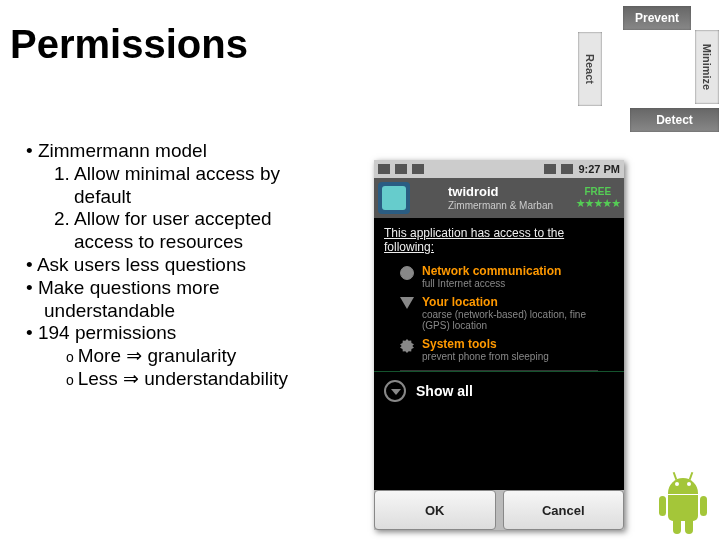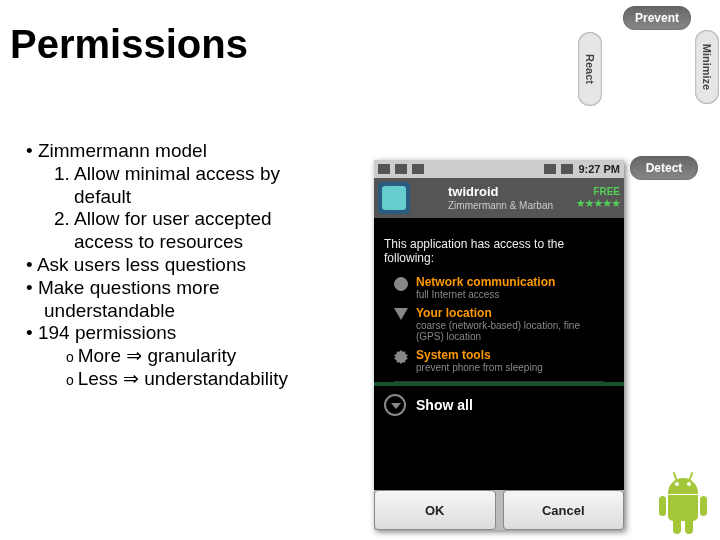--- a/index.html
+++ b/index.html
@@ -1,23 +1,23 @@
 <!DOCTYPE html>
 <html><head>
 <meta charset="utf-8">
 <style>
   * { box-sizing: border-box; margin: 0; padding: 0; }
   html, body { width: 720px; height: 540px; font-family: Arial, Helvetica, sans-serif; background:#fff; color:#000; overflow:hidden; }
   .slide { position:relative; width:720px; height:540px; }
   .title { position:absolute; left:10px; top:22px; font-size:40px; font-weight:bold; }
   
   .cycle { position:absolute; right:0px; top:6px; width:190px; height:130px; }
-  .cycle .arrow { position:absolute; background: linear-gradient(#666,#888); color:#fff; font-size:12px; font-weight:bold; display:flex; align-items:center; justify-content:center; border-radius:12px; box-shadow:inset 0 0 2px #555;}
+  .cycle .arrow { position:absolute; background: linear-gradient(#666,#888); color:#fff; font-size:12px; font-weight:bold; display:flex; align-items:center; justify-content:center; border-radius:0; box-shadow:inset 0 0 2px #555;}
   .cycle .prevent { left:93px; top:0px; width:68px; height:24px; }
-  .cycle .detect  { left:100px; top:102px; width:68px; height:24px;margin-top:48px; }
+  .cycle .detect  { left:100px; top:102px; width:89px; height:24px; }
   .cycle .react-box   { left:48px;  top:26px; width:24px; height:74px; }
   .cycle .minimize-box{ left:165px; top:24px; width:24px; height:74px; }
   .cycle .react-box span, .cycle .minimize-box span { transform: rotate(90deg); white-space:nowrap; font-size:11px; font-weight:bold; color:#444;}
   .cycle .react-box { background:#e6e6e6; color:#555; }
   .cycle .minimize-box { background:#e6e6e6; }
   
   .textcol { position:absolute; left:26px; top:140px; width:330px; font-size:19px; line-height:1.2; }
   .textcol ul { list-style:none; }
   .textcol > ul > li::before { content:"• "; }
   .textcol .num { padding-left:28px; }
@@ -28,31 +28,31 @@
   .phone { position:absolute; left:374px; top:160px; width:250px; height:370px; background:#000; box-shadow:2px 2px 6px rgba(0,0,0,0.5); font-size:12px; color:#ddd; }
   .statusbar { height:18px; background:#ccc; color:#222; display:flex; align-items:center; justify-content:space-between; padding:0 4px; font-size:11px; font-weight:bold;}
   .statusbar .sicons { display:flex; gap:5px; align-items:center;}
   .statusbar .sicons div { width:12px; height:10px; background:#555; }
   .appheader { height:40px; background:#555; display:flex; align-items:center; padding:4px; gap:6px;}
   .appheader .aicon { width:32px; height:32px; background:#2a5c82; border-radius:4px; position:relative;}
   .appheader .aicon::after{content:""; position:absolute; inset:4px; background:#6cc; border-radius:3px;}
   .appheader .ainfo { flex:1; line-height:1.1;margin-left:32px;}
   .appheader .aname { font-weight:bold; color:#fff; font-size:13px;}
   .appheader .apub  { font-size:10px; color:#ccc;}
-  .appheader .aright { text-align:right; font-size:10px;}
+  .appheader .aright { text-align:center; font-size:10px;}
   .appheader .free { color:#5c5; font-weight:bold;}
   .appheader .stars { color:#5c5; letter-spacing:-1px; font-size:11px;}
-  .prompt { padding:19px 10px 4px; color:#eee; font-size:12px;}
-  .perms { padding:0 20px; }
+  .prompt { padding:8px 10px 4px; color:#eee; font-size:12px;text-decoration:underline;}
+  .perms { padding:0 26px; }
   .perm { display:flex; gap:8px; margin:6px 0; }
   .perm .picon { width:14px; height:14px; margin-top:2px; flex:none;}
   .perm .ptitle { color:#f90; font-weight:bold; font-size:12px;}
   .perm .pdesc { color:#888; font-size:10px; line-height:1.1;}
   .perms::after{content:""; display:block; border-top:1px solid #333; margin:8px 0 0;}
-  .showall { padding:8px 10px; display:flex; align-items:center; gap:10px; border-top:4px solid #14532d;}
+  .showall { padding:8px 10px; display:flex; align-items:center; gap:10px; border-top:1px solid #14532d;}
   .showall .circle { width:22px; height:22px; border:2px solid #888; border-radius:50%; position:relative; flex:none;}
   .showall .circle::after{content:""; position:absolute; left:5px; top:7px; border-left:5px solid transparent; border-right:5px solid transparent; border-top:6px solid #888;}
   .showall .stext{ color:#fff; font-weight:bold; font-size:14px;}
   .btnbar { position:absolute; bottom:0; left:0; right:0; height:40px; background:#bbb; display:flex; gap:7px; }
   .btnbar .btn { flex:1; background:linear-gradient(#f6f6f6,#ddd); border:1px solid #888; border-radius:4px; display:flex; align-items:center; justify-content:center; font-size:13px; color:#222; font-weight:bold;}
   
   .android { position:absolute; right:12px; bottom:6px; width:50px; height:60px; }
   .android .head{ position:absolute; left:10px; top:4px; width:30px; height:16px; background:#a4c639; border-radius:15px 15px 0 0;}
   .android .eye{ position:absolute; width:4px; height:4px; background:#fff; border-radius:50%; top:4px;}
   .android .body{ position:absolute; left:10px; top:21px; width:30px; height:26px; background:#a4c639; border-radius:0 0 5px 5px;}

